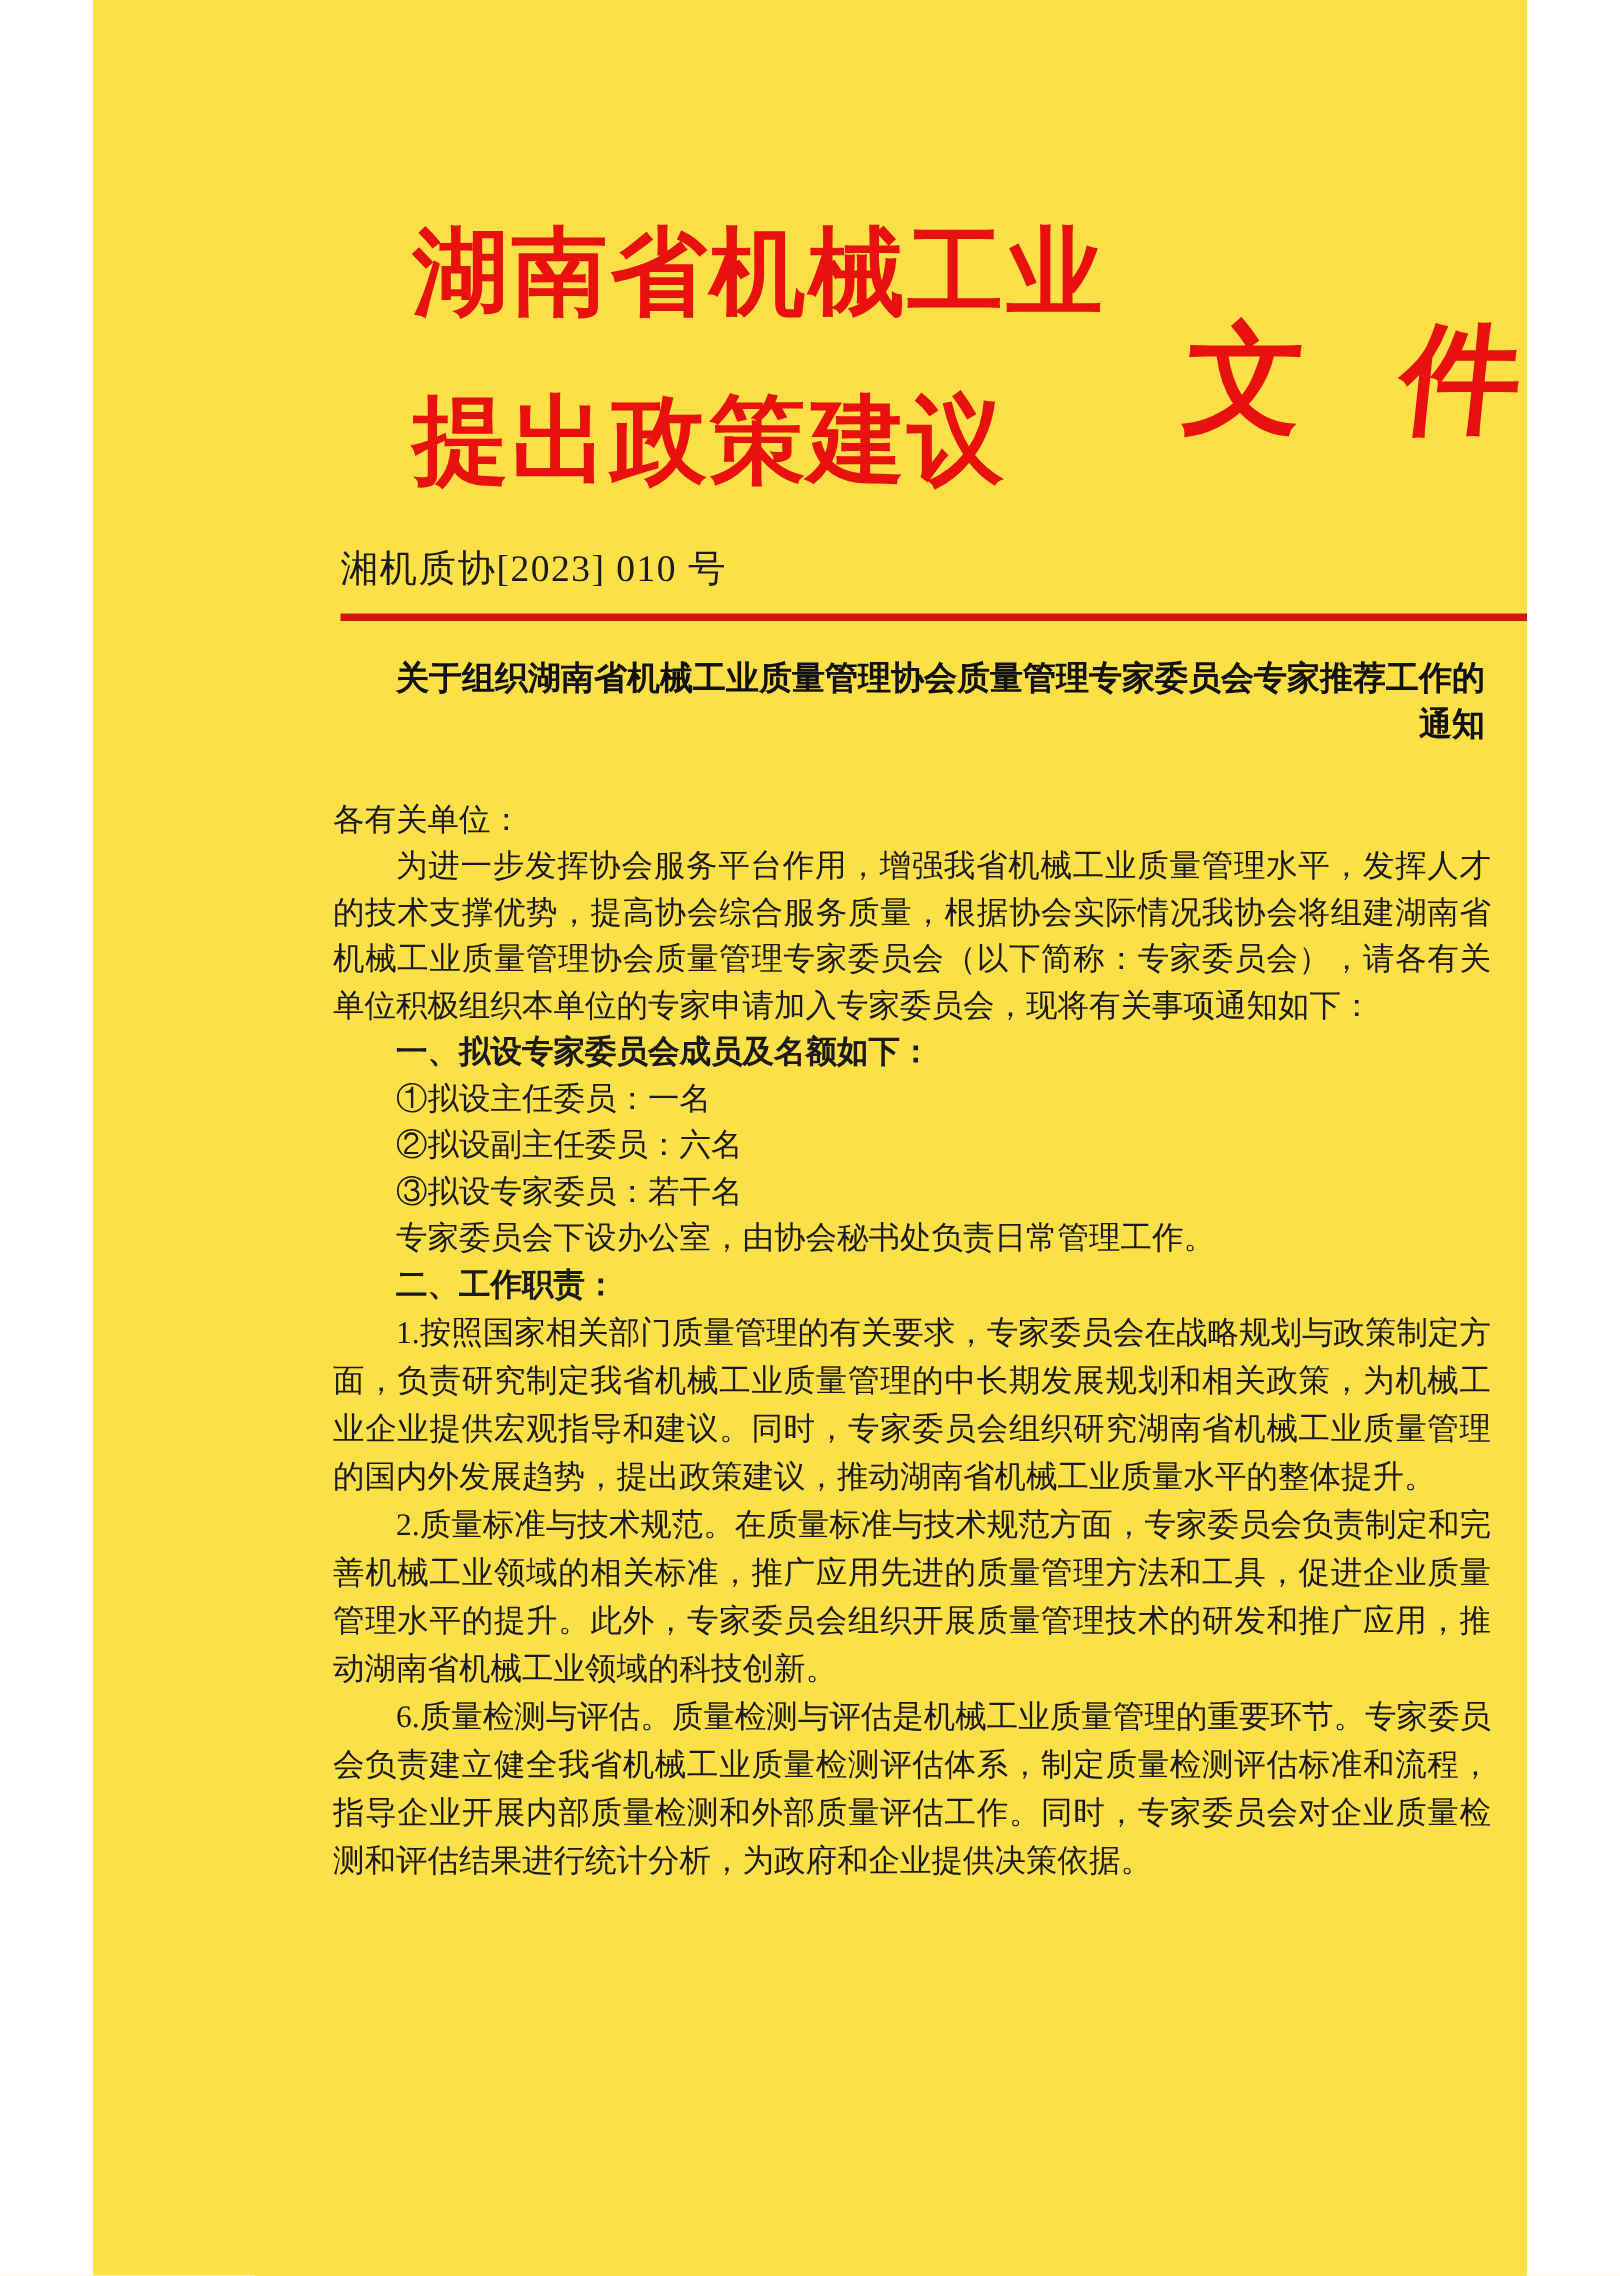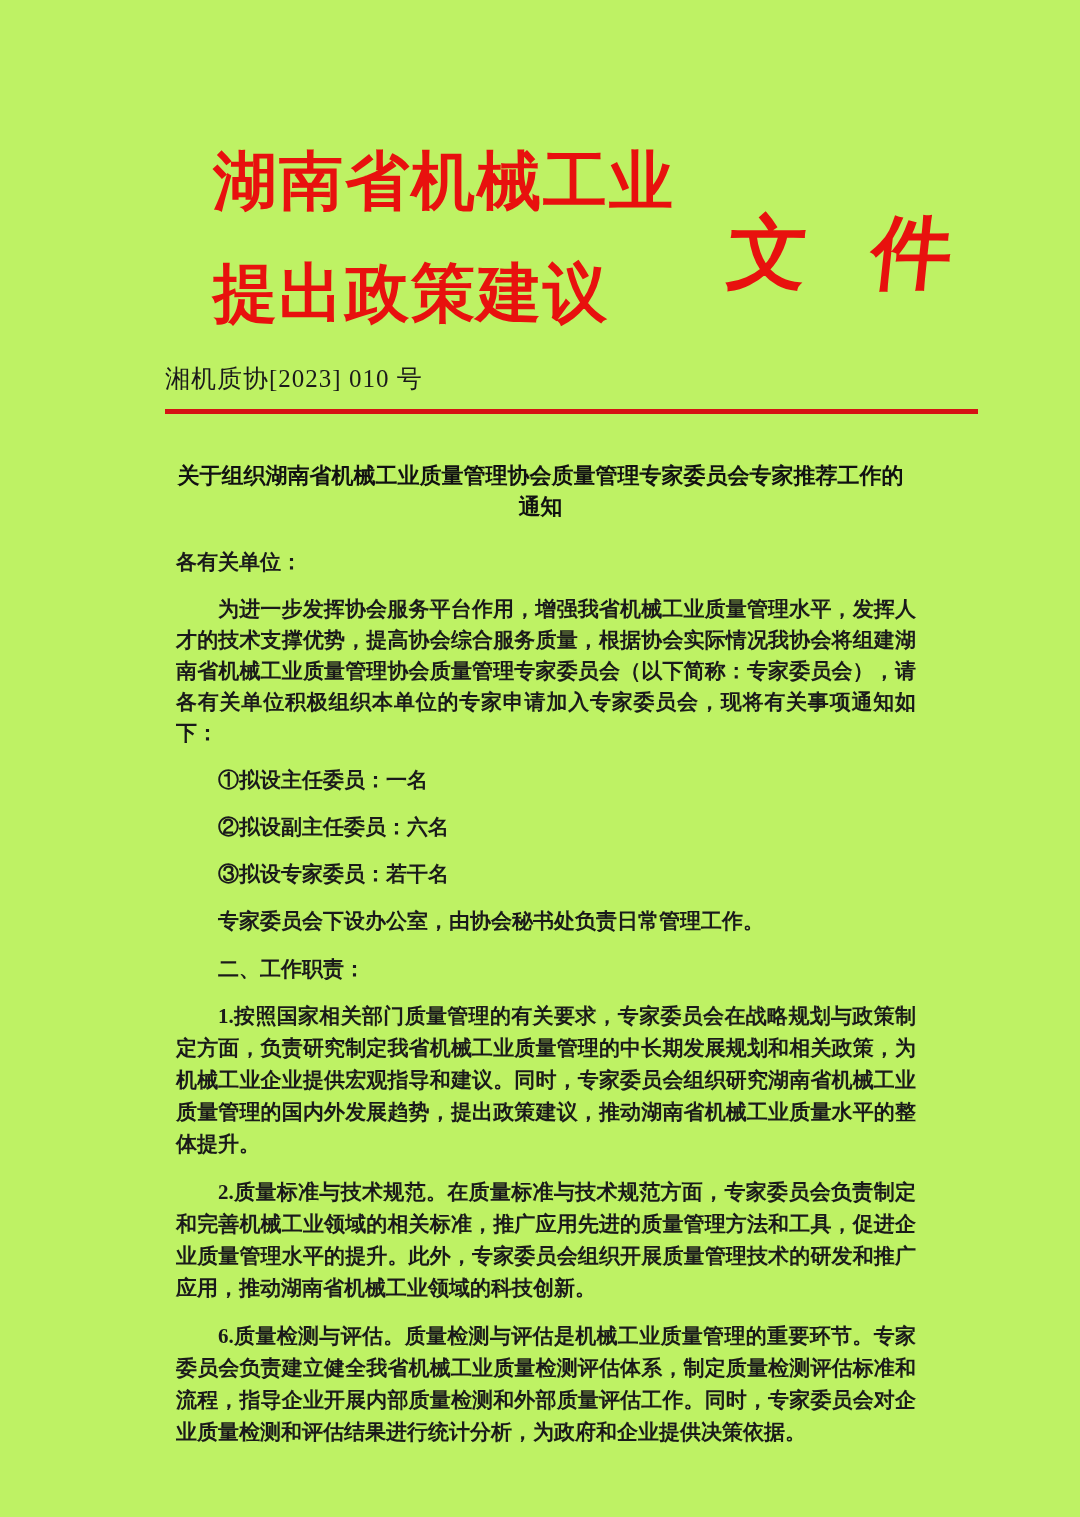--- a/index.html
+++ b/index.html
@@ -4,24 +4,24 @@
 <style>
   :root {
     --red-text: #e8110e;
     --red-line: #d51313;
     --ink: #1a1a1a;
   }
   * { margin: 0; padding: 0; box-sizing: border-box; }
   html, body { background: #ffffff; }
   .page {
     position: relative;
-    width: 1080px;
+    width: 956px;
     height: 1517px;
     margin: 0 auto;
-    background: #bef264;
+    background: #fde047;
     overflow: hidden;
     font-family: "Liberation Serif", "DejaVu Serif", serif;
   }
   
   .org-line {
     position: absolute;
     left: 213px;
     color: var(--red-text);
     font-family: "DejaVu Serif", "Liberation Serif", serif;
     font-weight: bold;
@@ -60,41 +60,41 @@
     left: 165px;
     top: 409px;
     width: 813px;
     height: 5px;
     background: var(--red-line);
   }
   
   .doc-title {
     position: absolute;
     left: 153px;
-    top: 460px;
+    top: 436px;
     width: 775px;
-    text-align: center;
+    text-align: right;
     font-family: "Liberation Sans", "DejaVu Sans", sans-serif;
     font-weight: bold;
     font-size: 22px;
     line-height: 31px;
     color: #111111;
   }
   
   .doc-body {
     position: absolute;
     left: 160px;
     top: 531px;
     width: 772px;
     font-size: 21px;
     line-height: 31px;
     color: var(--ink);
     text-align: justify;
   }
-  .doc-body p { margin: 16px; font-weight: bold; }
+  .doc-body p { margin: 0; }
   .indent { text-indent: 2em; }
   .sec-heading {
     font-family: "Liberation Sans", "DejaVu Sans", sans-serif;
     font-weight: bold;
     text-indent: 2em;
     margin-top: 2px;
   }
   .list-item { text-indent: 2em; margin-top: 3px; }
   .num-para { text-indent: 2em; margin-top: 6px; line-height: 32px; }
 </style>
@@ -113,20 +113,21 @@
 
   <div class="doc-title">
     <div>关于组织湖南省机械工业质量管理协会质量管理专家委员会专家推荐工作的</div>
     <div>通知</div>
   </div>
 
   <div class="doc-body">
     <p>各有关单位：</p>
     <p class="indent">为进一步发挥协会服务平台作用，增强我省机械工业质量管理水平，发挥人才的技术支撑优势，提高协会综合服务质量，根据协会实际情况我协会将组建湖南省机械工业质量管理协会质量管理专家委员会（以下简称：专家委员会），请各有关单位积极组织本单位的专家申请加入专家委员会，现将有关事项通知如下：</p>
 
+    <p class="sec-heading">一、拟设专家委员会成员及名额如下：</p>
     <p class="list-item">①拟设主任委员：一名</p>
     <p class="list-item">②拟设副主任委员：六名</p>
     <p class="list-item">③拟设专家委员：若干名</p>
     <p class="list-item">专家委员会下设办公室，由协会秘书处负责日常管理工作。</p>
 
     <p class="sec-heading">二、工作职责：</p>
     <p class="num-para">1.按照国家相关部门质量管理的有关要求，专家委员会在战略规划与政策制定方面，负责研究制定我省机械工业质量管理的中长期发展规划和相关政策，为机械工业企业提供宏观指导和建议。同时，专家委员会组织研究湖南省机械工业质量管理的国内外发展趋势，提出政策建议，推动湖南省机械工业质量水平的整体提升。</p>
     <p class="num-para">2.质量标准与技术规范。在质量标准与技术规范方面，专家委员会负责制定和完善机械工业领域的相关标准，推广应用先进的质量管理方法和工具，促进企业质量管理水平的提升。此外，专家委员会组织开展质量管理技术的研发和推广应用，推动湖南省机械工业领域的科技创新。</p>
     <p class="num-para">6.质量检测与评估。质量检测与评估是机械工业质量管理的重要环节。专家委员会负责建立健全我省机械工业质量检测评估体系，制定质量检测评估标准和流程，指导企业开展内部质量检测和外部质量评估工作。同时，专家委员会对企业质量检测和评估结果进行统计分析，为政府和企业提供决策依据。</p>
   </div>

